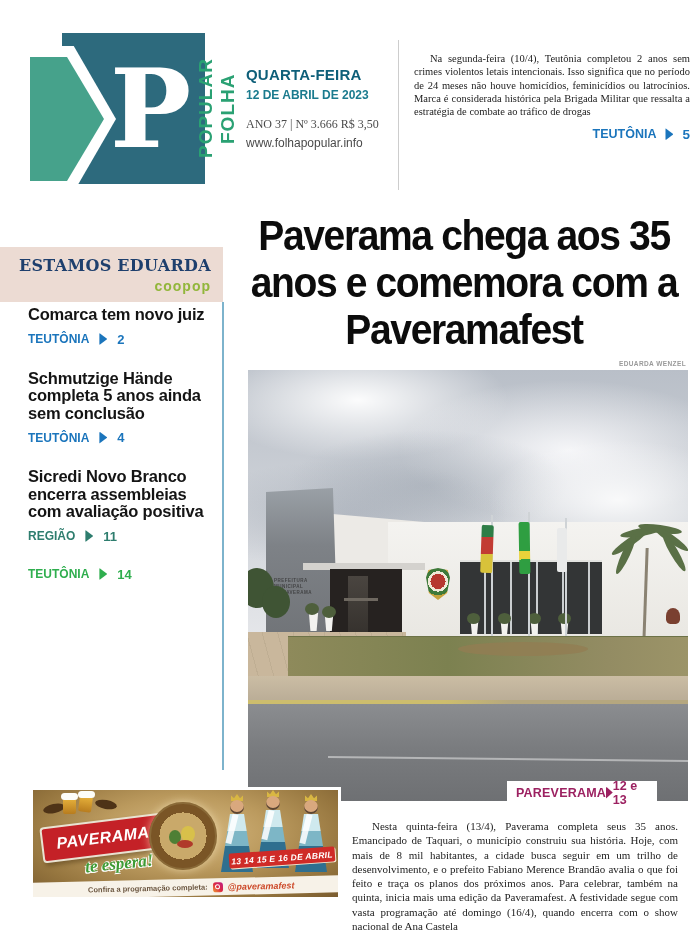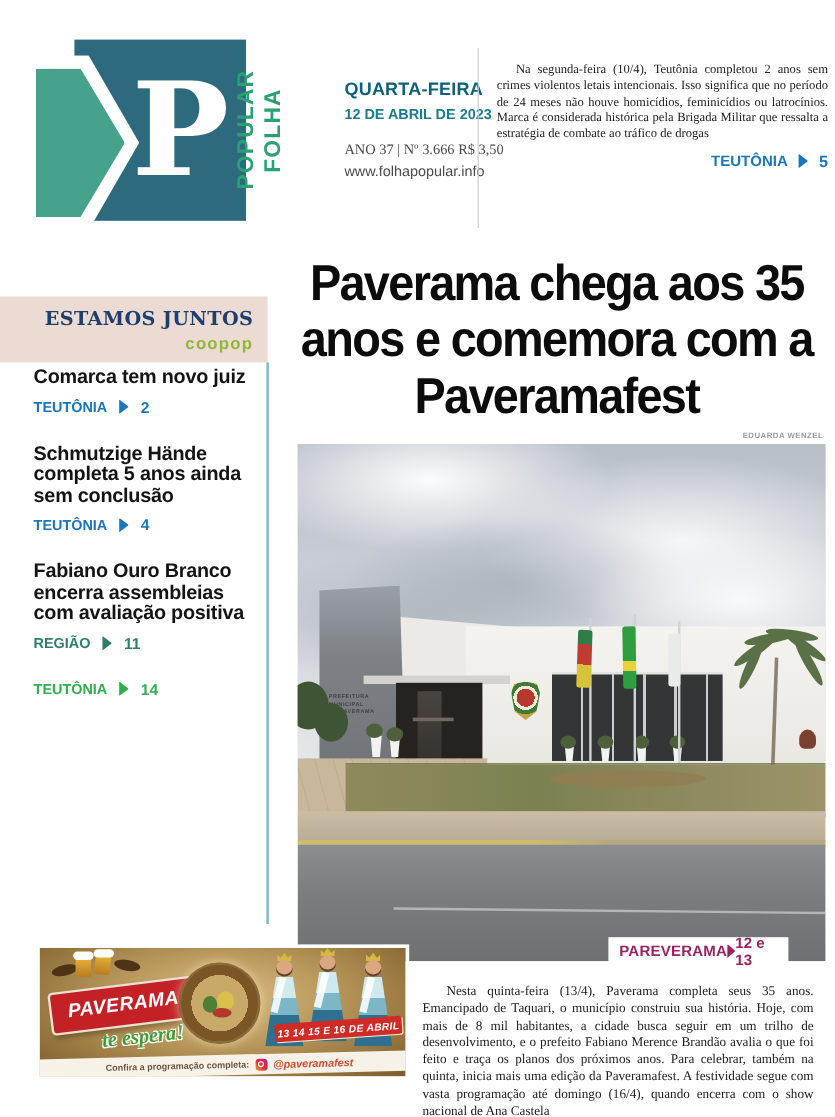--- a/index.html
+++ b/index.html
@@ -12,21 +12,21 @@
   .logo-p{left:62px;top:33px;width:143px;height:151px;display:flex;align-items:center;justify-content:center;
           padding-left:34px;box-sizing:border-box;font-family:"DejaVu Serif",serif;font-weight:bold;
           font-size:108px;color:#fff;line-height:1;}
   .arrow-white{left:28px;top:46px;width:88px;height:146px;background:#fff;
                clip-path:polygon(0 0,52% 0,100% 50%,52% 100%,0 100%);}
   .arrow-green{left:30px;top:57px;width:74px;height:124px;background:#46a28b;
                clip-path:polygon(0 0,50% 0,100% 50%,50% 100%,0 100%);}
   .logo-vertical{left:206px;top:33px;height:151px;width:22px;writing-mode:vertical-lr;transform:rotate(180deg);
                  color:#2aa173;font-weight:bold;font-size:19px;letter-spacing:1px;text-align:center;
                  display:flex;align-items:center;}
-  .dateblock{left:246px;top:66px;width:148px;margin-left:41px;}
+  .dateblock{left:246px;top:66px;width:148px;}
   .weekday{font-size:15px;font-weight:bold;color:#0e5f79;letter-spacing:.2px;}
   .pubdate{font-size:12px;font-weight:bold;color:#1b7b8e;margin-top:5px;}
   .edition{font-size:12px;color:#4a4a4a;margin-top:15px;font-family:Liberation Serif, serif;}
   .website{font-size:12px;color:#4a4a4a;margin-top:4px;}
   .vdiv1{left:398px;top:40px;width:1px;height:150px;background:#cdcdcd;}
 
   .topstory{left:414px;top:44px;width:276px;}
   .ts-headline{font-size:17.5px;font-weight:bold;color:#101010;line-height:1.2;letter-spacing:-.3px;width:240px;}
   .ts-summary{margin-top:8px;font-family:"Liberation Serif",serif;font-size:10.5px;line-height:1.27;
               color:#222;text-align:justify;text-indent:16px;}
@@ -182,21 +182,21 @@
       <span>TEUTÔNIA</span>
       <span class="tagarrow"></span>
       <span class="tagpage">5</span>
     </div>
   </div>
 
   <h1 class="abs mainhead" style="margin:0;">Paverama chega aos 35 anos e comemora com a Paveramafest</h1>
   <div class="abs credit">EDUARDA WENZEL</div>
 
   <div class="abs sidebanner">
-    <div class="sb-title">ESTAMOS JUNTOS</div>
+    <div class="sb-title">ESTAMOS EDUARDA</div>
     <div class="sb-brand">coopop</div>
   </div>
   <div class="abs vdiv2"></div>
 
   <div class="abs sidebar">
     <div class="sb-item">
       <div class="sb-headline">Comarca tem novo juiz</div>
       <div class="tagrow sb-tag" style="color: rgb(27, 117, 188);">
         <span>TEUTÔNIA</span>
         <span class="tagarrow"></span>
@@ -205,21 +205,21 @@
     </div>
     <div class="sb-item">
       <div class="sb-headline">Schmutzige Hände completa 5 anos ainda sem conclusão</div>
       <div class="tagrow sb-tag" style="color: rgb(27, 117, 188);">
         <span>TEUTÔNIA</span>
         <span class="tagarrow"></span>
         <span class="tagpage">4</span>
       </div>
     </div>
     <div class="sb-item">
-      <div class="sb-headline">Fabiano Ouro Branco encerra assembleias com avaliação positiva</div>
+      <div class="sb-headline">Sicredi Novo Branco encerra assembleias com avaliação positiva</div>
       <div class="tagrow sb-tag" style="color: rgb(46, 125, 110);">
         <span>REGIÃO</span>
         <span class="tagarrow"></span>
         <span class="tagpage">11</span>
       </div>
     </div>
     <div class="sb-item">
       <div class="tagrow sb-tag" style="color: rgb(47, 174, 78);">
         <span>TEUTÔNIA</span>
         <span class="tagarrow"></span>

